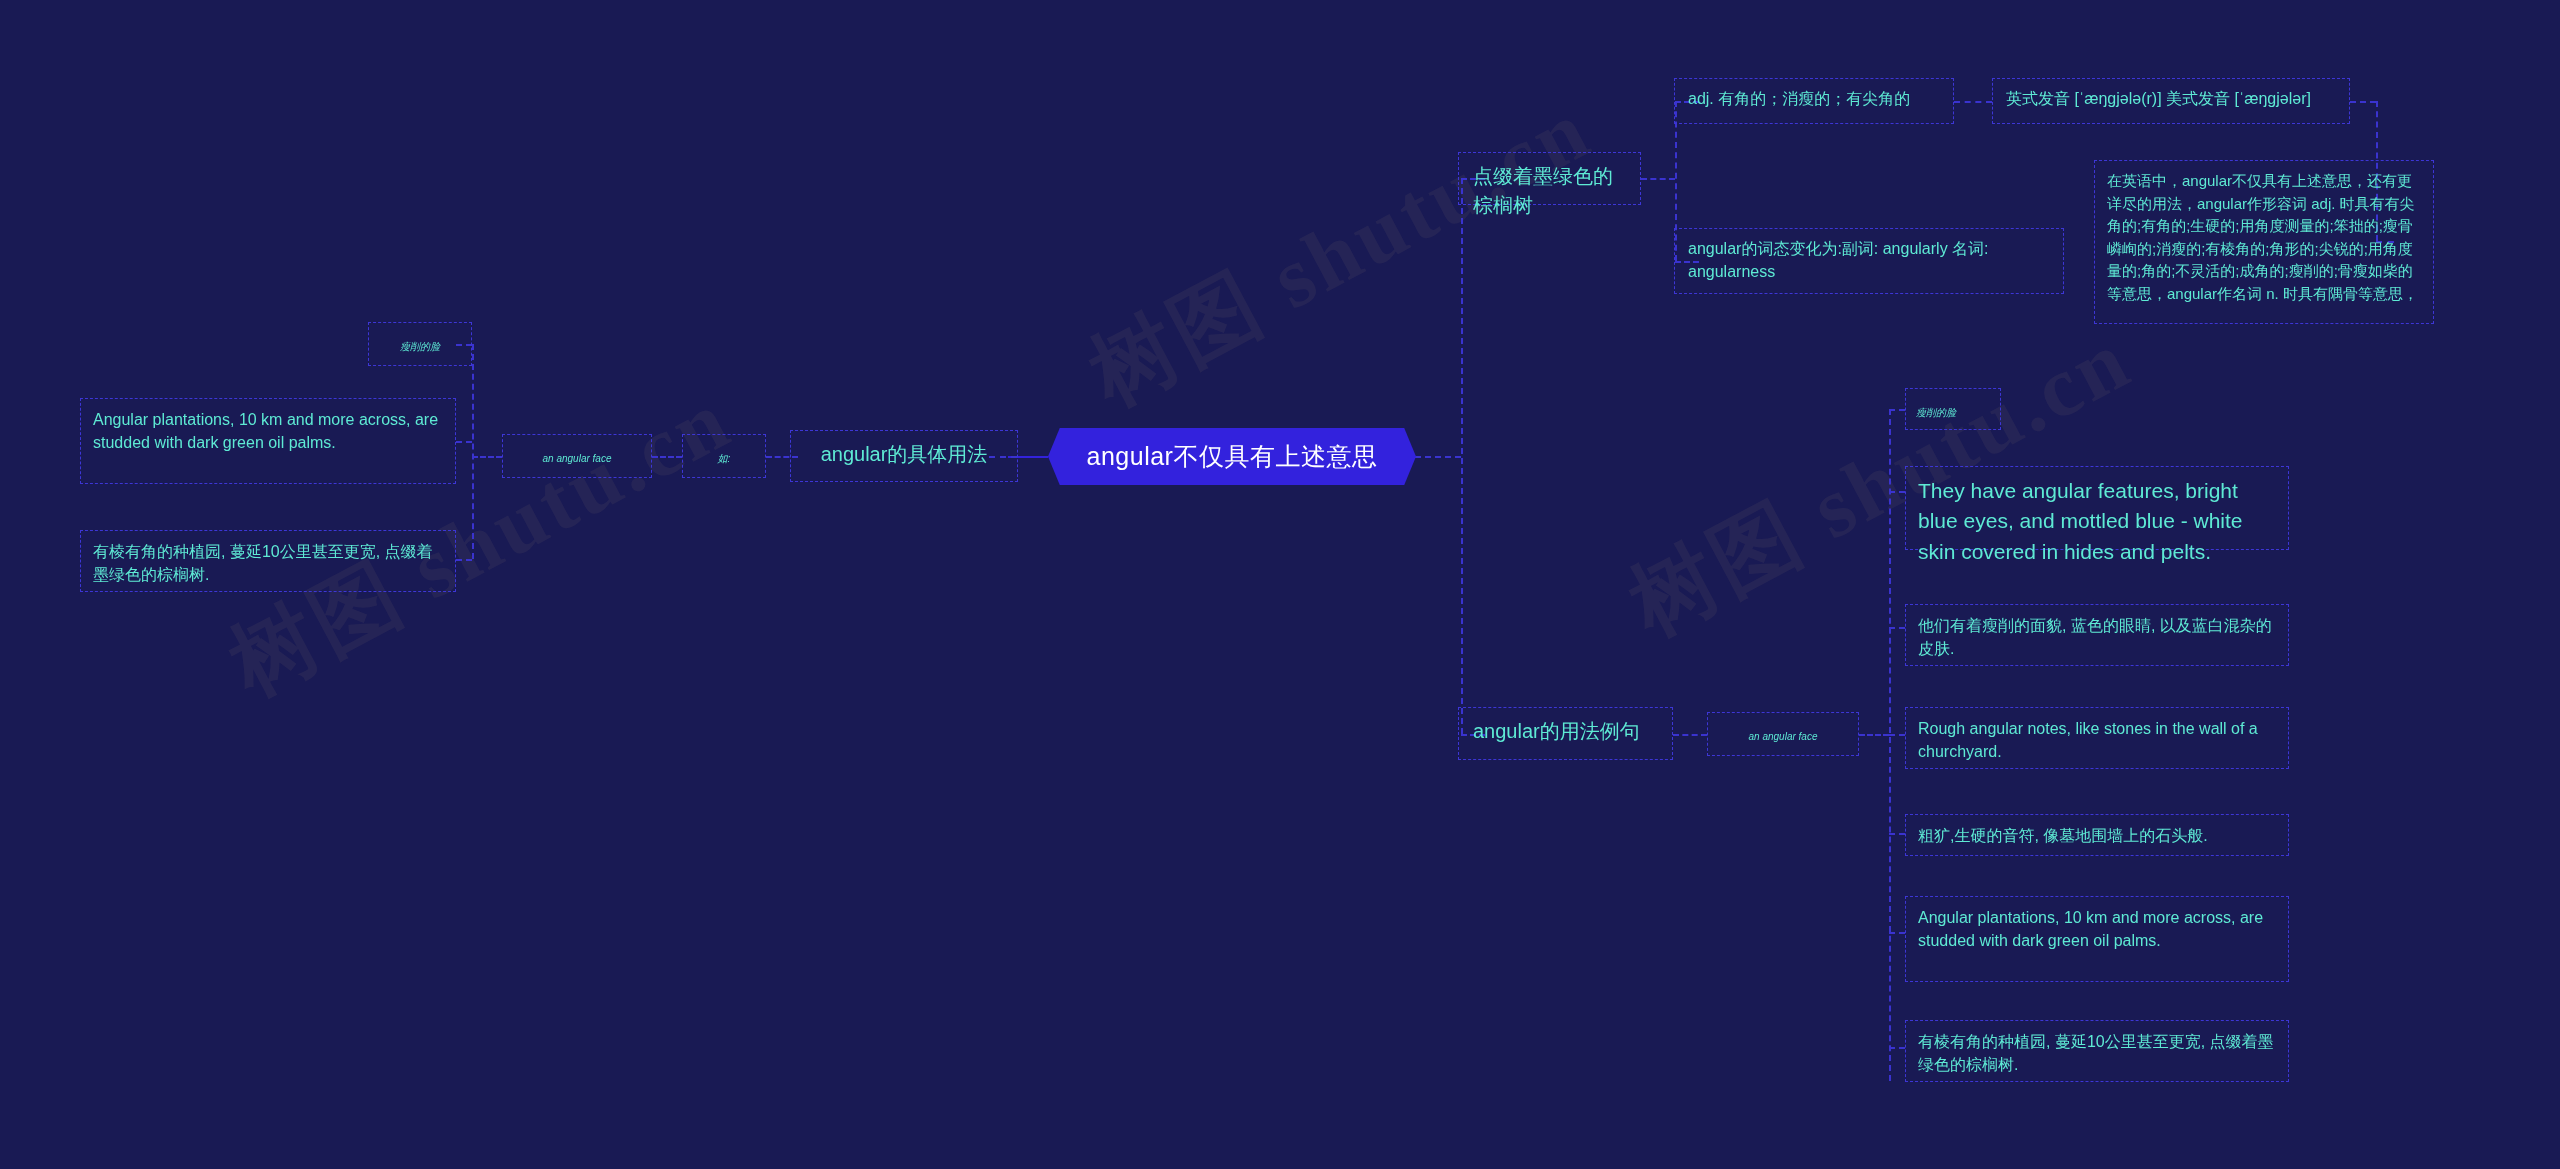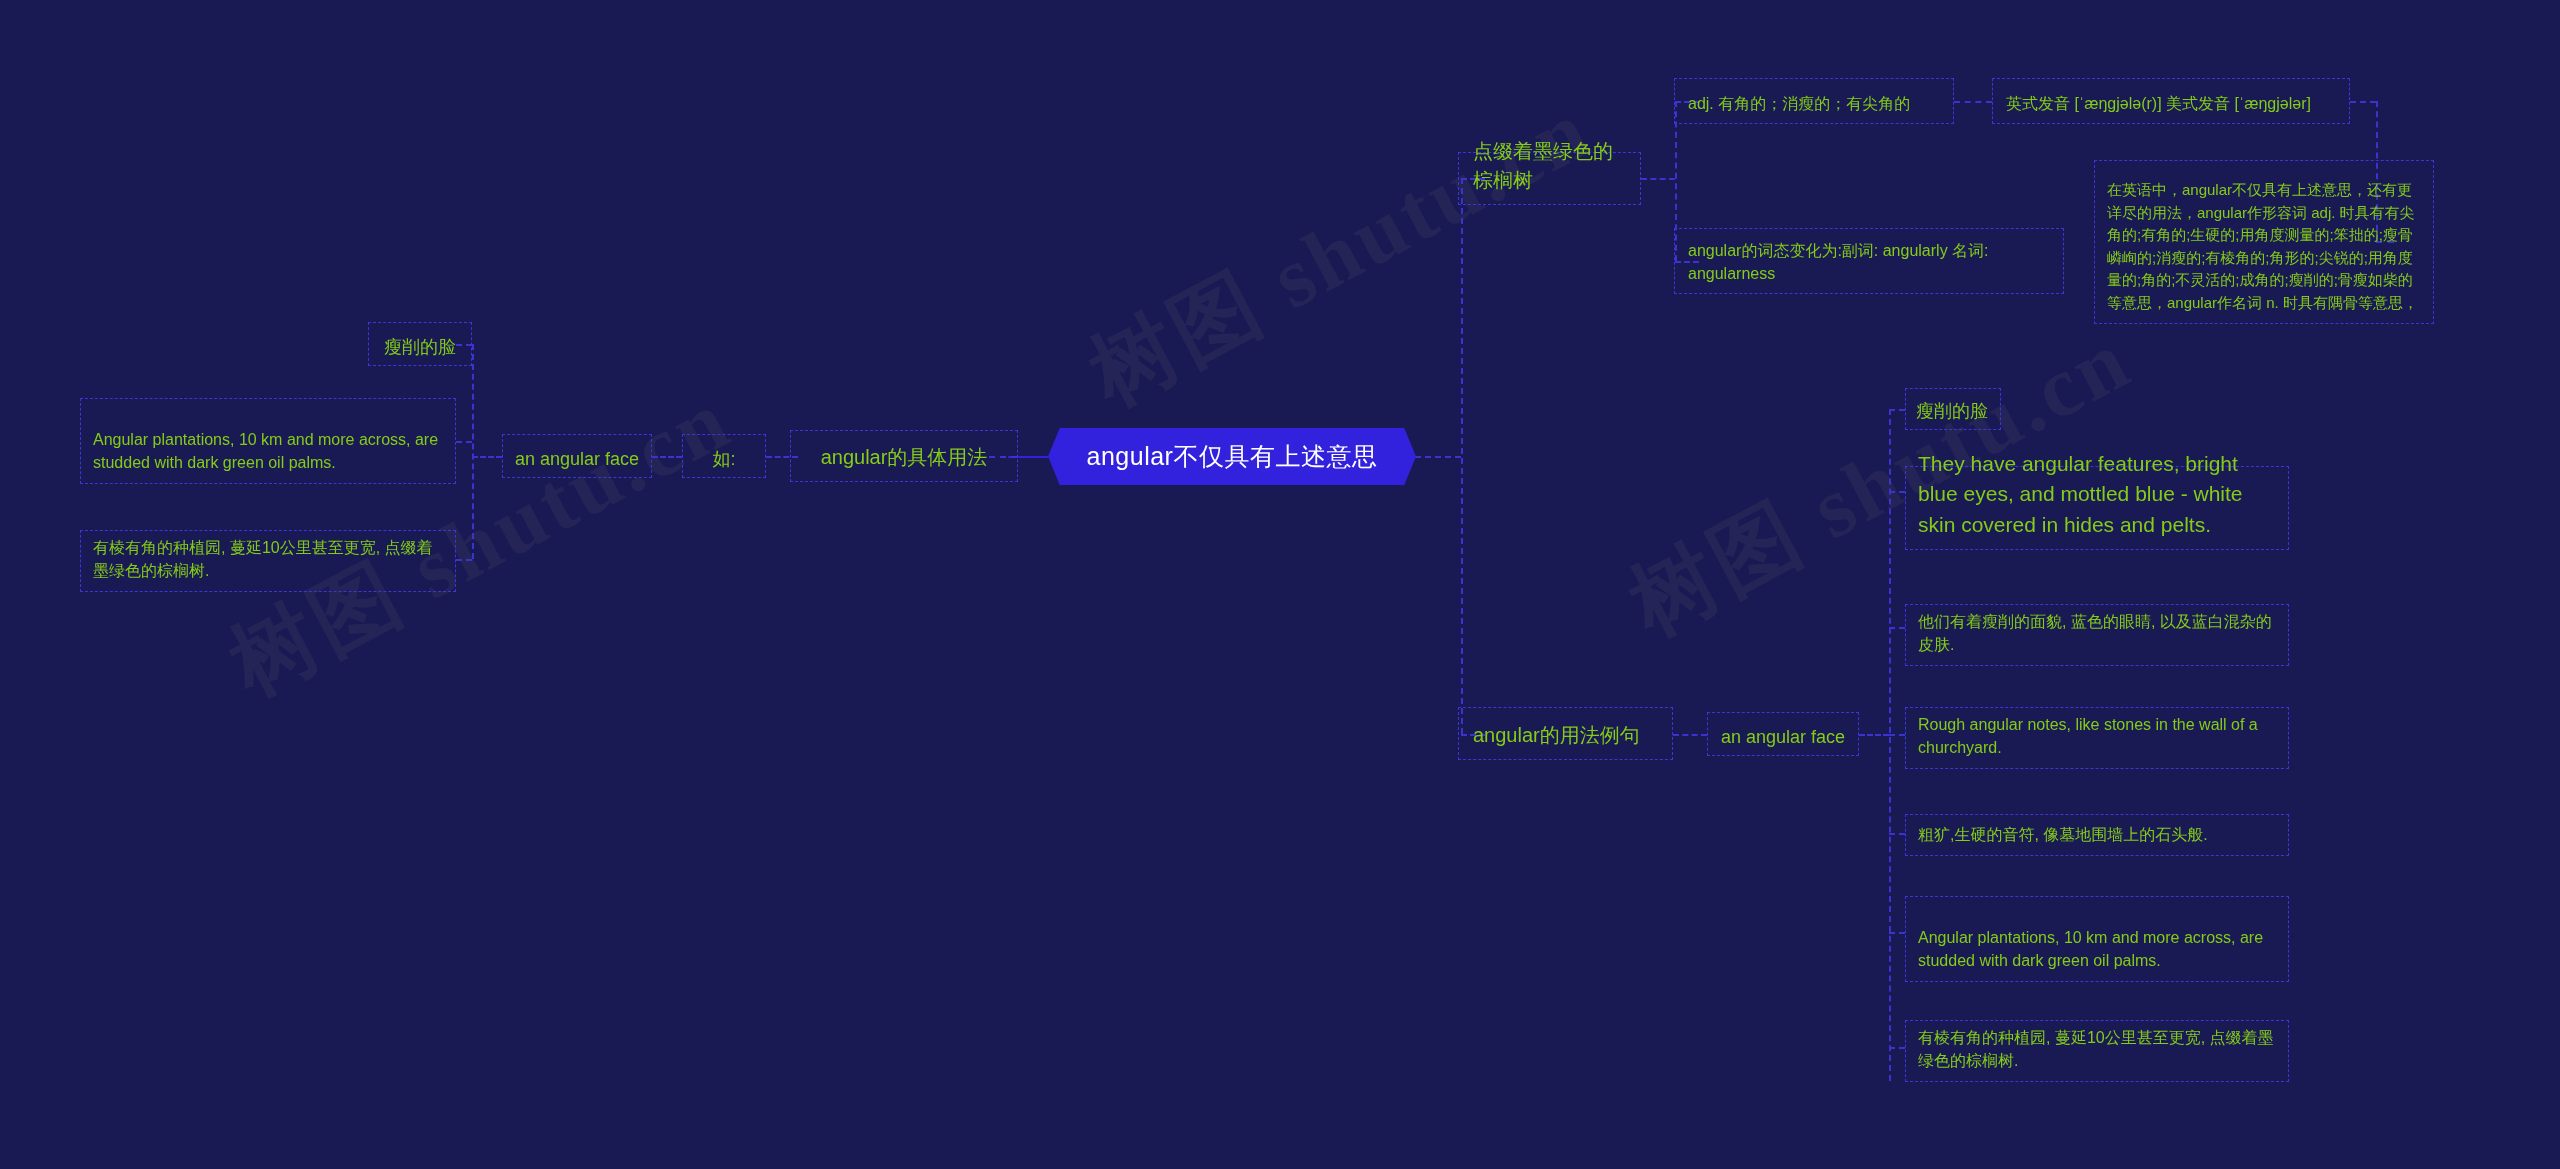--- a/index.html
+++ b/index.html
@@ -47,29 +47,29 @@
     border-top: 2px dashed #3a33cf;
     pointer-events: none;
   }
   .hline.solid { border-top-style: solid; }
 
   
   .node {
     position: absolute;
     box-sizing: border-box;
     border: 1.6px dashed #3d36d6;
-    color: #84cc16;
+    color: #5eead4;
     display: flex;
-    align-items: flex-end;
+    align-items: flex-start;
     line-height: 1.45;
     background: transparent;
   }
   .node span { display: block; width: 100%; }
 
-  .n-pad-sm { padding: 5px 10px; font-size: 18px; }
+  .n-pad-sm { padding: 17px 10px; font-size: 10px; font-style: italic; }
   .n-pad-md { padding: 8px 13px; font-size: 16px; }
   .n-pad-lg { padding: 9px 14px; font-size: 19px; }
 
   
   .central {
     position: absolute;
     background: #3322dd;
     color: #ffffff;
     font-size: 25px;
     display: flex;

